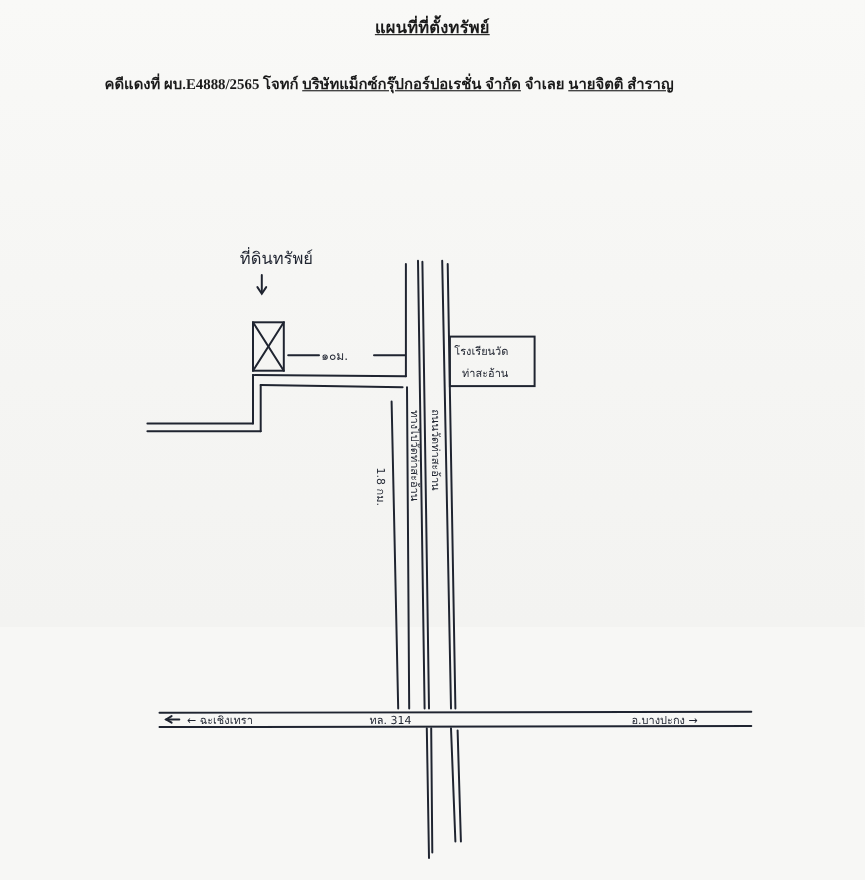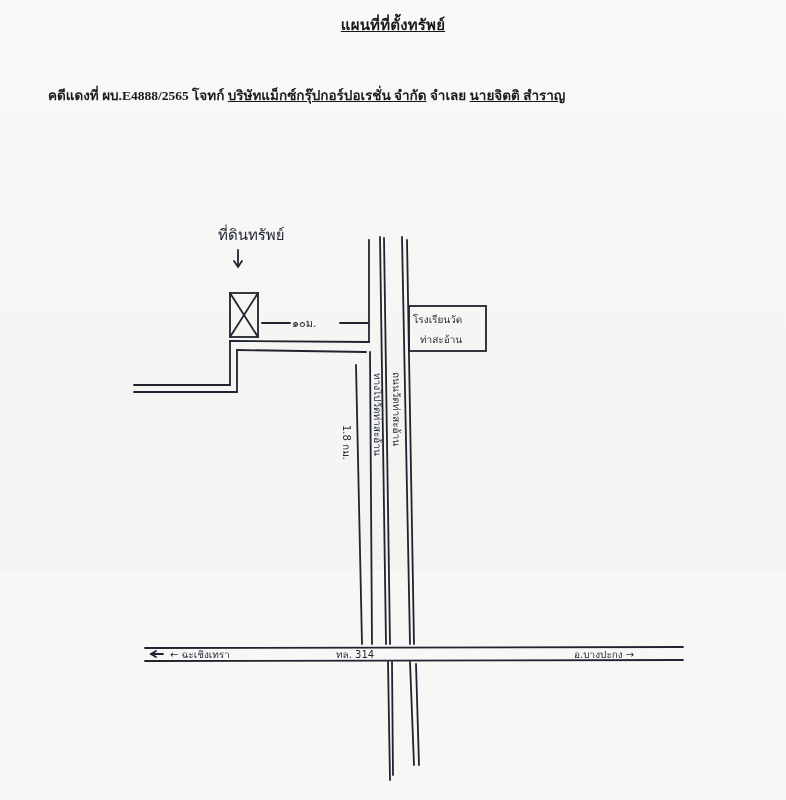--- a/index.html
+++ b/index.html
@@ -32,21 +32,21 @@
       text-decoration: underline;
       letter-spacing: 0.2px;
     }
     .info-line {
       position: absolute;
       left: 48px;
       font-size: 13.5px;
       font-weight: bold;
       white-space: nowrap;
     }
-    .info-line.l1 { top: 84px; }
+    .info-line.l1 { top: 65px; margin-left: 47px; }
     .info-line.l2 { top: 96px; }
     .info-line .u { text-decoration: underline; }
     svg.map {
       position: absolute;
       left: 0; top: 0;
       width: 786px; height: 800px;
     }
     .hand {
       font-family: "DejaVu Sans", sans-serif;
       fill: #1f2430;

